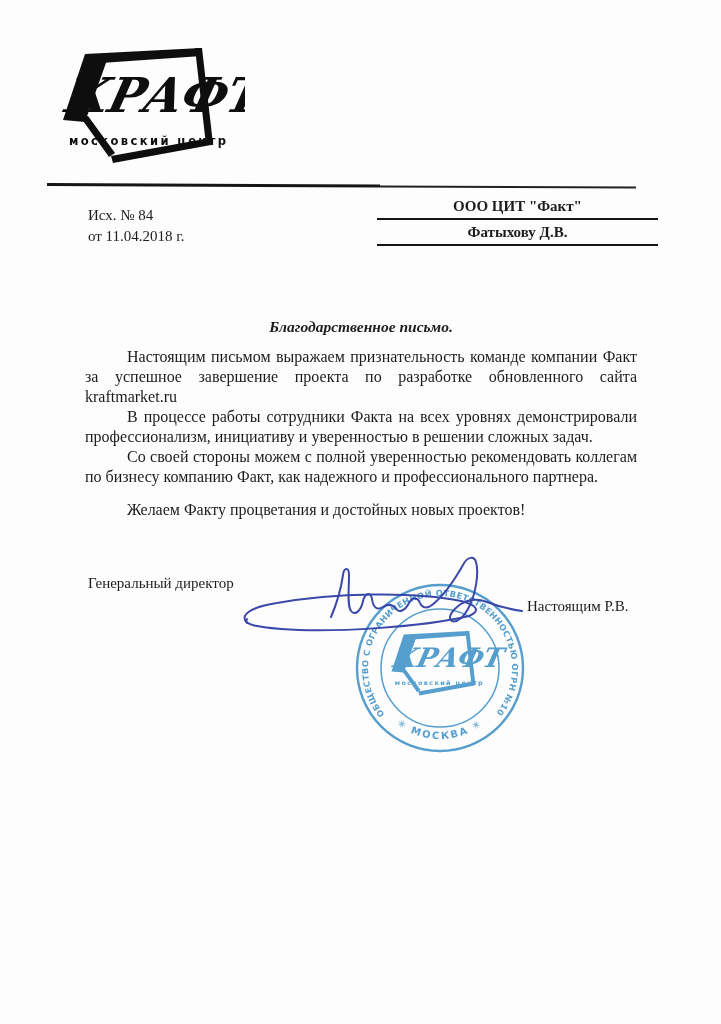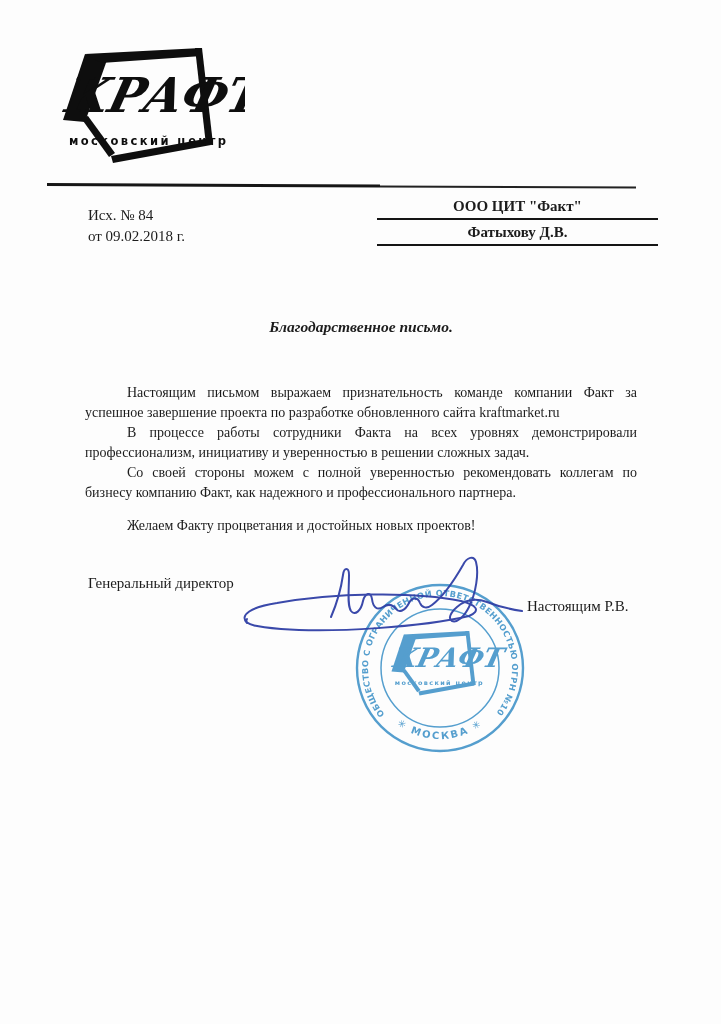--- a/index.html
+++ b/index.html
@@ -26,21 +26,21 @@
 
   
   .recipient{left:377px;top:194px;width:281px;}
   .recipient .row{
     text-align:center;font-weight:bold;font-size:15px;line-height:19px;
     padding:3px 0 2px;border-bottom:2px solid #151515;
   }
 
   
   .title{left:85px;top:318px;width:552px;text-align:center;font-weight:bold;font-size:15.5px;font-style:italic;}
-  .body-text{left:85px;top:347px;width:552px;font-size:14px;line-height:20px;text-align:justify;margin-top:36px;}
+  .body-text{left:85px;top:347px;width:552px;font-size:16px;line-height:20px;text-align:justify;}
   .body-text p{margin:0;text-indent:42px;}
   .body-text p.wish{margin-top:13px;}
 
   
   .sign-title{left:88px;top:573px;font-size:15px;line-height:21px;}
   .sign-name{left:527px;top:598px;font-size:15px;}
   .stamp-svg{position:absolute;left:352px;top:580px;width:176px;height:176px;opacity:0.88;}
   .signature-svg{position:absolute;left:233px;top:553px;width:295px;height:100px;opacity:0.95;}
 </style>
 </head>
@@ -62,21 +62,21 @@
     <text x="14" y="99" font-family="'DejaVu Sans',sans-serif" font-weight="bold" font-size="11.5" letter-spacing="2.4" fill="currentColor">московский центр</text>
   </svg>
 
   <div class="divider">
     <div class="seg-left"></div>
     <div class="seg-right"></div>
   </div>
 
   <div class="abs ref">
     <div>Исх. № 84</div>
-    <div>от 09.02.2018 г.</div>
+    <div>от 11.04.2018 г.</div>
   </div>
 
   <div class="abs recipient">
     <div class="row">ООО ЦИТ "Факт"</div>
     <div class="row">Фатыхову Д.В.</div>
   </div>
 
   <div class="abs title">Благодарственное письмо.</div>
 
   <div class="abs body-text">

